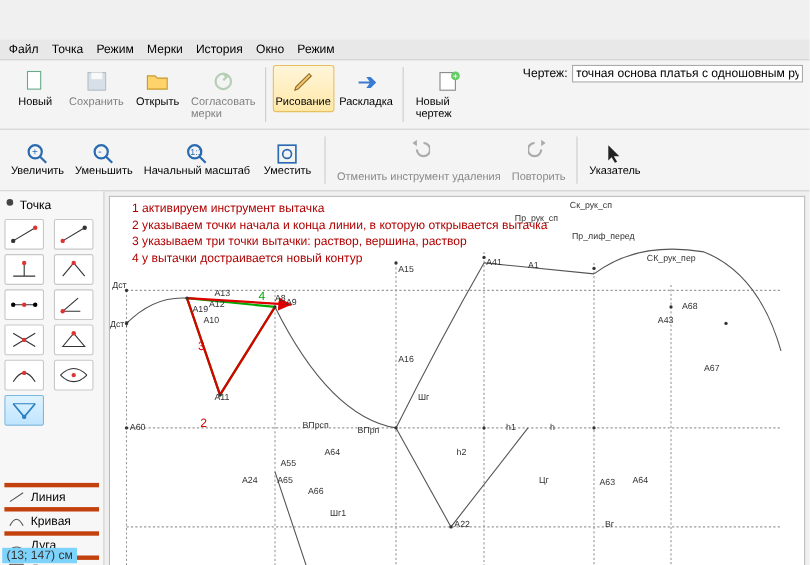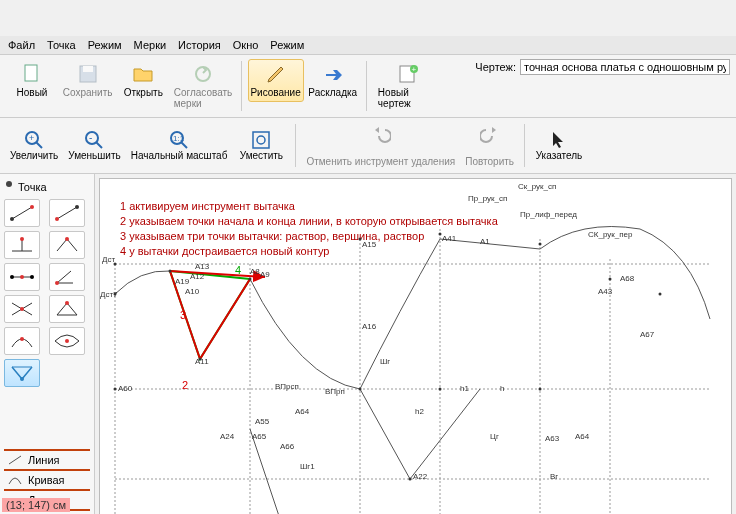--- a/index.html
+++ b/index.html
@@ -19,27 +19,27 @@
   .tb2 .ico { width:20px; height:20px; }
   .tb2.grey { color: #888; gap: 12px; }
   .workarea { display: flex; height: calc(100% - 135px); }
   .leftpanel { width: 95px; background: #f7f7f7; border-right: 1px solid #ccc; padding: 4px; display:flex; flex-direction:column; }
   .lp-head { display:flex; align-items:flex-start; gap:6px; padding:3px 2px 6px; font-size:11px; }
   .lp-head .dot{ width:6px;height:6px;background:#444;border-radius:50%;display:inline-block;}
   .tool-grid { display:grid; grid-template-columns: 1fr 1fr; gap:4px; }
   .tool-cell { width:36px; height:28px; border:1px solid #c8c8c8; background:#fff; border-radius:2px; display:flex; align-items:center; justify-content:center; cursor:pointer; }
   .tool-cell.sel { background: linear-gradient(#dff3ff,#bfe4ff); border-color:#7ab8e0; position:relative; }
   .lp-list { margin-top:auto; }
-  .lp-item { display:flex; align-items:center; gap:6px; padding:3px 4px; font-size:11px; border-top:2px solid #c2410c; cursor:pointer; }
+  .lp-item { display:flex; align-items:center; gap:6px; padding:3px 4px; font-size:11px; border-top:4px solid #c2410c; cursor:pointer; }
   .canvas { flex:1; position:relative; background:#fff; overflow:hidden; border:1px solid #bbb; margin:4px; }
   .canvas svg { position:absolute; top:0; left:0; }
-  .instr { position:absolute; left:20px; top:20px; font-size:11px; color:#b00000; line-height:1.35; }
+  .instr { position:absolute; left:20px; top:4px; font-size:11px; color:#b00000; line-height:1.35; }
   .scroll-h { position:absolute; left:0; right:0; bottom:0; height:15px; background:#eee; border-top:1px solid #ccc; }
   .scroll-h .thumb{ position:absolute; left:42%; top:2px; width:30px; height:10px; background:#c8c8c8; border:1px solid #999; border-radius:2px;}
-  .status { position:absolute; left:2px; bottom:2px; font-size:11px; color:#333; background:#fca5a5; padding:1px 4px;}
+  .status { position:absolute; left:2px; bottom:2px; font-size:11px; color:#333; background:#7dd3fc; padding:1px 4px;}
   .red-arrow { position:absolute; color:#d90000; font-size:11px;}
 </style>
 </head>
 <body>
 
 <div class="menubar">
   <span>Файл</span>
   <span>Точка</span>
   <span>Режим</span>
   <span>Мерки</span>

